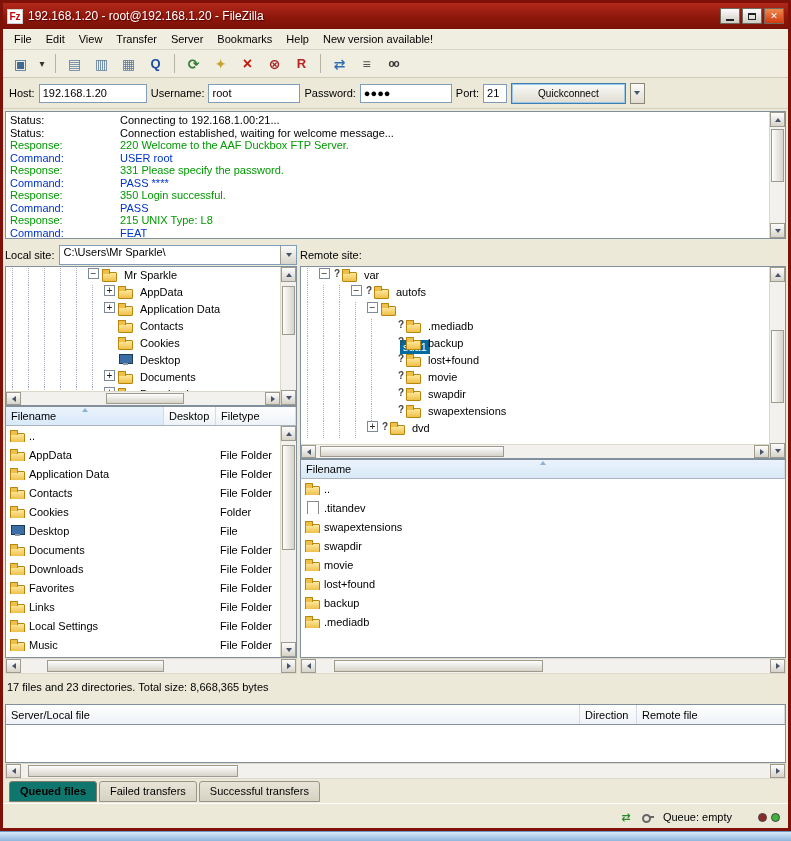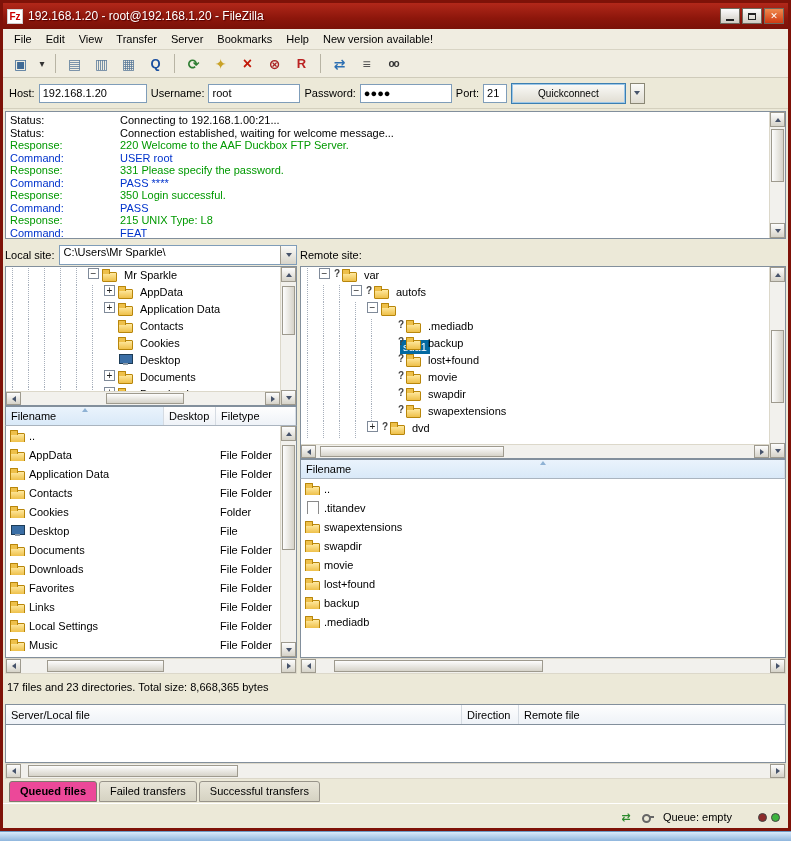--- a/index.html
+++ b/index.html
@@ -125,21 +125,21 @@
   .hscroll-row .sbh { height:100%; border-top:none; right:0; }
   .status-row { height:23px; display:flex; align-items:center; padding:2px 2px 0 2px; flex:none; white-space:nowrap; overflow:hidden; }
 
   
   .queue-hdr { margin:0 2px; height:21px; display:flex; border:1px solid #828f9c; background:linear-gradient(#fefefe,#eef2f7); flex:none; }
   .queue-body { margin:0 2px; height:38px; background:#fff; border:1px solid #828f9c; border-top:none; flex:none; }
   .queue-hs { margin:0 2px; height:16px; position:relative; background:#f2f1ed; border:1px solid #dcd8ca; flex:none; }
   .queue-hs .sbh { height:100%; border-top:none; right:0; }
   .tabsrow { height:24px; display:flex; align-items:flex-start; padding:2px 6px 0 6px; gap:2px; flex:none; }
   .tab { padding:3px 10px 4px 10px; border:1px solid #98948a; border-radius:3px 3px 0 0; background:linear-gradient(#e8e5d8,#d5d2c2); white-space:nowrap; }
-  .tab.active { background:#ec4899; font-weight:bold; border-color:#7e7a6e; }
+  .tab.active { background:#0f766e; font-weight:bold; border-color:#7e7a6e; }
 
   .statusbar { height:27px; display:flex; align-items:center; padding:0 8px; gap:8px; flex:none; border-top:1px solid #fff; }
   .sb-spacer { flex:1; }
   .st-ic { width:14px; height:14px; display:flex; align-items:center; justify-content:center; font-size:11px; }
   .st-sync::before { content:"⇄"; color:#2d8a2d; font-weight:bold; }
   .key-ic { position:relative; width:14px; height:14px; }
   .key-ic::before { content:""; position:absolute; left:1px; top:4px; width:5px; height:5px; border:2px solid #666; border-radius:50%; }
   .key-ic::after { content:""; position:absolute; left:8px; top:6px; width:5px; height:2px; background:#666; }
   .leds { display:flex; gap:4px; margin-left:18px; }
   .led { width:9px; height:9px; border-radius:50%; border:1px solid #444; }
@@ -749,21 +749,21 @@
               </span>
         </div>
       </div>
 
     </div>
   </div>
 
   <div class="qsplit"></div>
 
   <div class="queue-hdr">
-    <span class="col" style="width:456px">
+    <span class="col" style="width:574px">
           <span>Server/Local file</span>
         </span>
     <span class="col" style="width:57px">
           <span>Direction</span>
         </span>
     <span class="col" style="flex:1">
           <span>Remote file</span>
         </span>
   </div>
   <div class="queue-body"></div>

